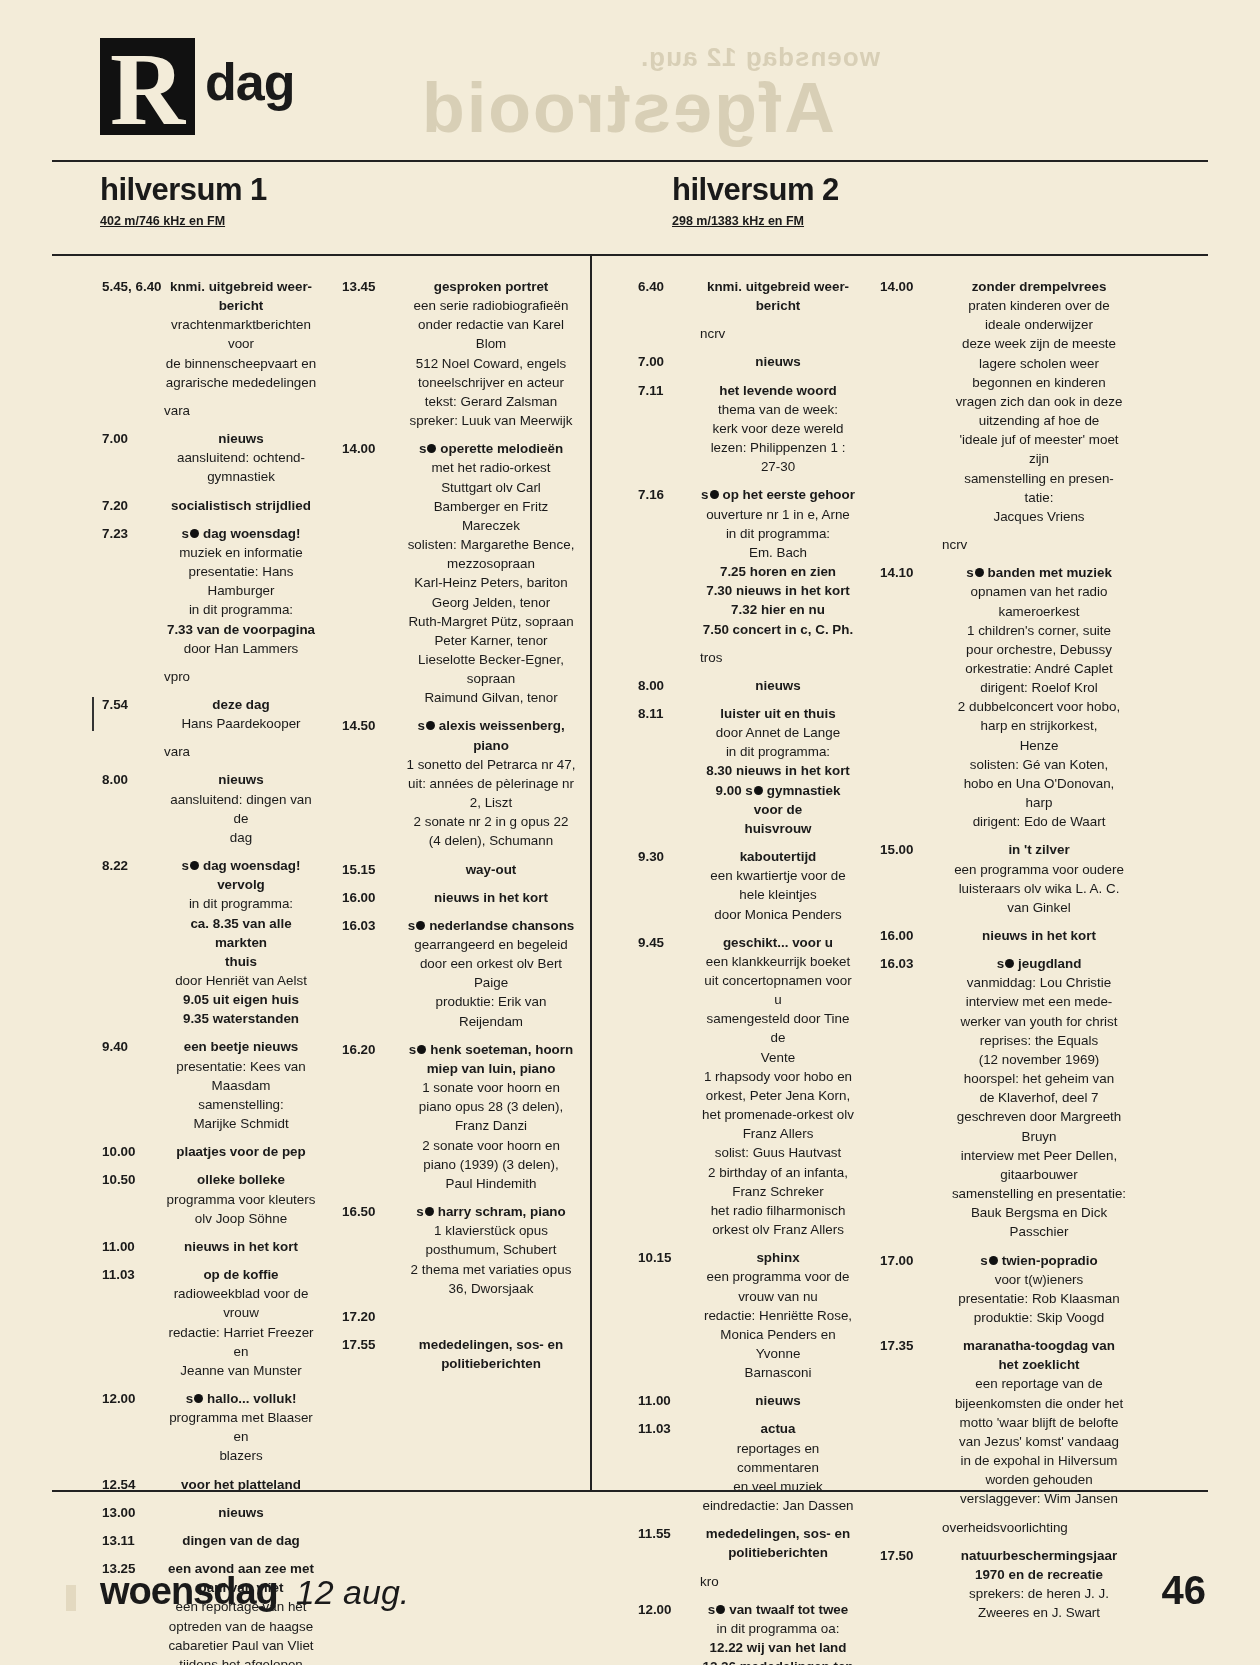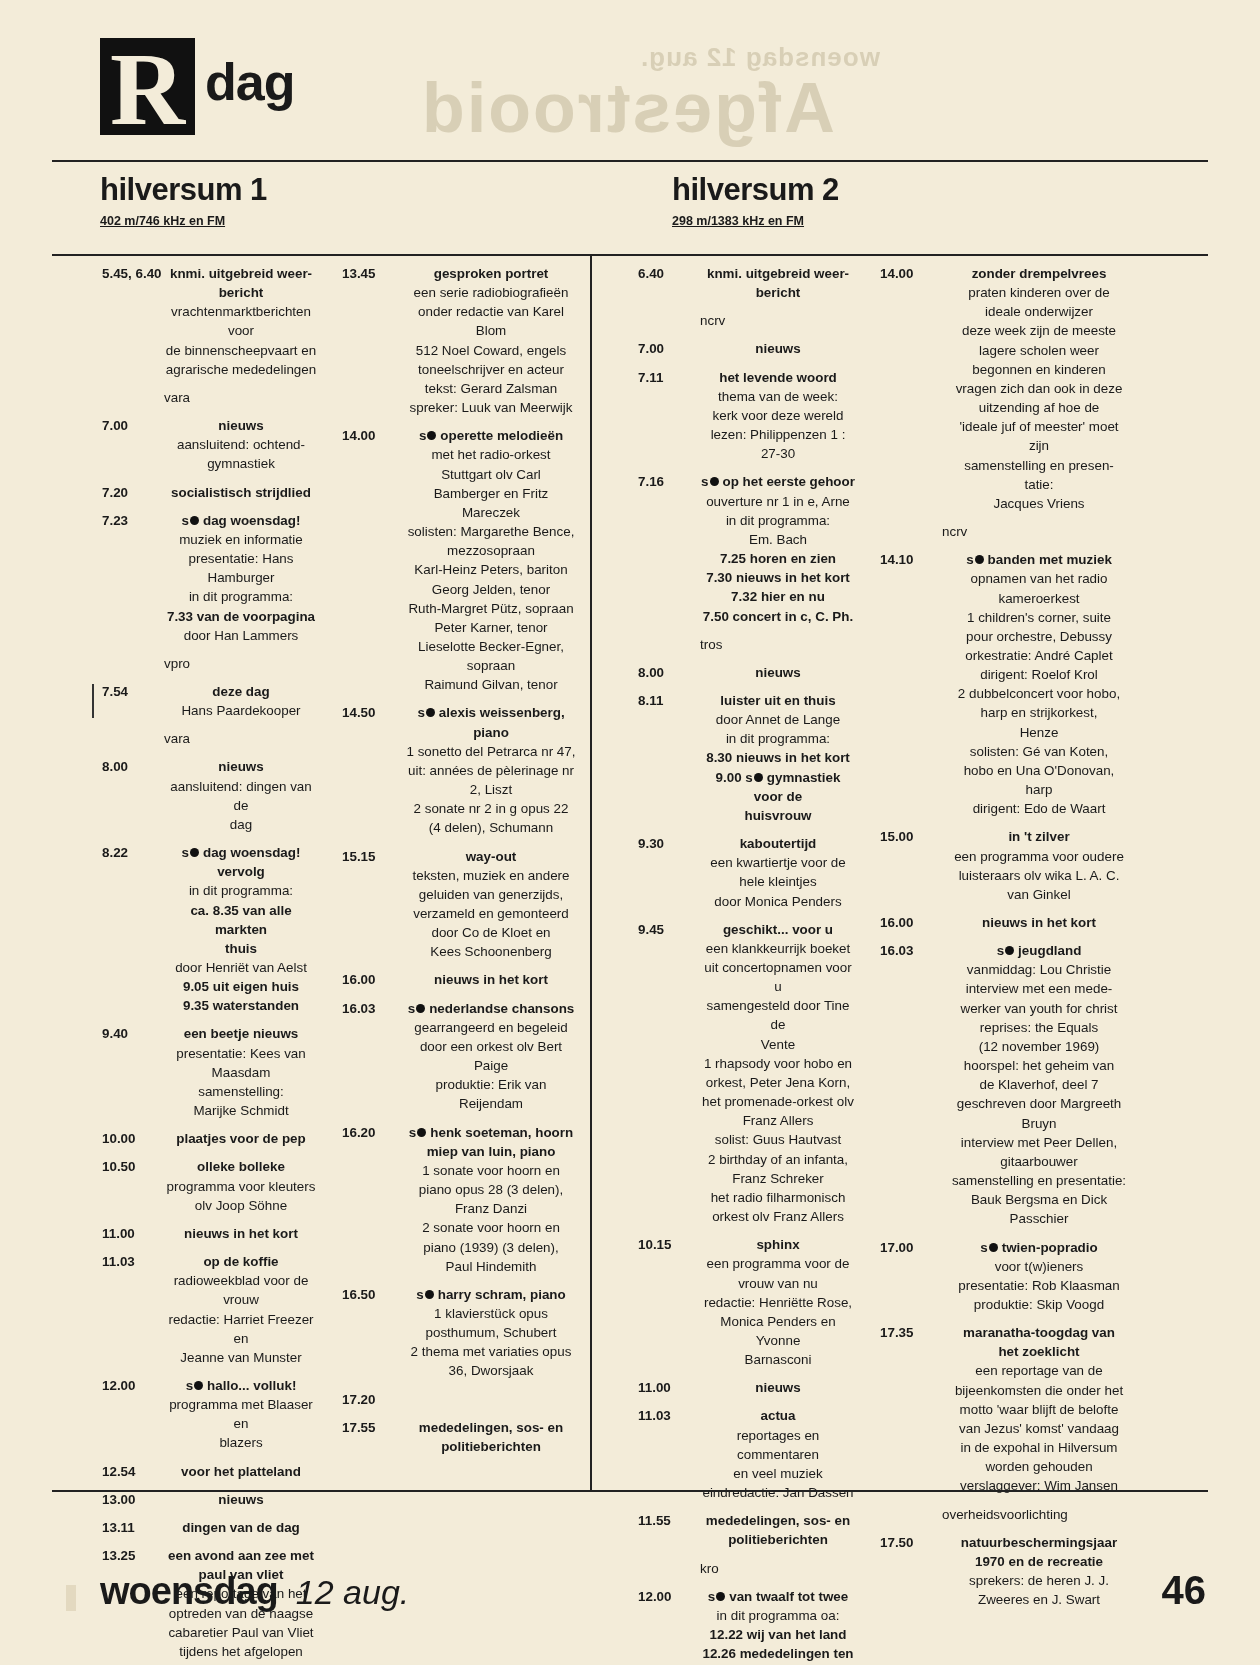--- a/index.html
+++ b/index.html
@@ -99,20 +99,21 @@
     left: 52px;
     right: 52px;
     height: 1220px;
     display: flex;
   }
   .col {
     box-sizing: border-box;
     padding: 0 12px;
     font-size: 13.4px;
     line-height: 1.43;
+    margin-top: 13px;
   }
   .col-1 { width: 278px; padding-left: 50px; }
   .col-2 { width: 260px; }
   .col-3 { width: 278px; padding-left: 48px; }
   .col-4 { width: 280px; }
 
   .entry {
     display: flex;
     margin-bottom: 9px;
   }
@@ -371,21 +372,20 @@
           <div class="time">14.50</div>
           <div class="body">
             <div class="title"><span class="s-mark">s</span><span class="dot"></span>alexis weissenberg,<br>piano</div>
             <div class="sub">1 sonetto del Petrarca nr 47,<br>uit: années de pèlerinage nr<br>2, Liszt<br>2 sonate nr 2 in g opus 22<br>(4 delen), Schumann</div>
           </div>
         </div>
         <div class="entry">
           <div class="time">15.15</div>
           <div class="body">
             <div class="title">way-out</div>
-            <div class="sub">teksten, muziek en andere<br>geluiden van generzijds,<br>verzameld en gemonteerd<br>door Co de Kloet en<br>Kees Schoonenberg</div>
           </div>
         </div>
         <div class="entry">
           <div class="time">16.00</div>
           <div class="body">
             <div class="title">nieuws in het kort</div>
           </div>
         </div>
         <div class="entry">
           <div class="time">16.03</div>

